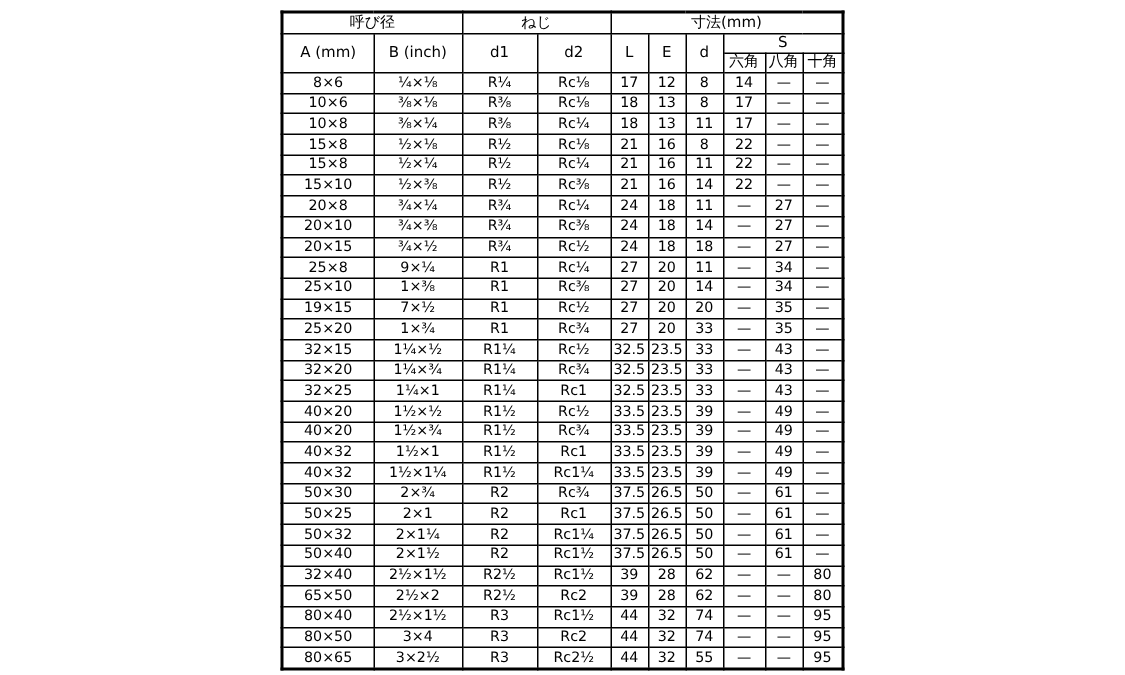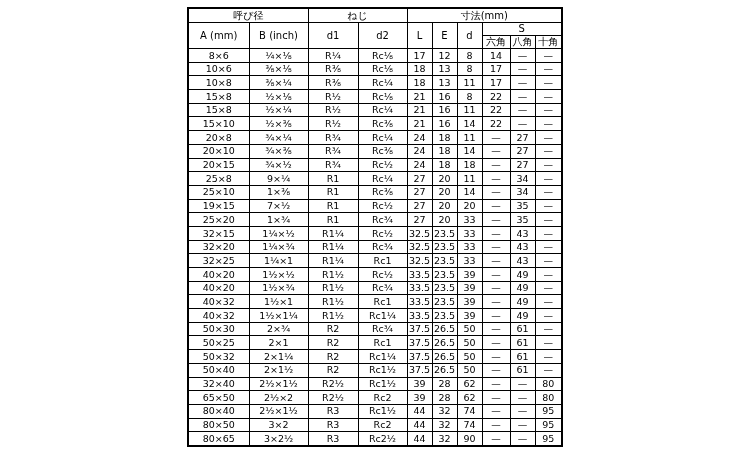--- a/index.html
+++ b/index.html
@@ -412,37 +412,37 @@
           <td>Rc1½</td>
           <td>44</td>
           <td>32</td>
           <td>74</td>
           <td>—</td>
           <td>—</td>
           <td>95</td>
         </tr>
         <tr>
           <td>80×50</td>
-          <td>3×2</td>
+          <td>3×4</td>
           <td>R3</td>
           <td>Rc2</td>
           <td>44</td>
           <td>32</td>
           <td>74</td>
           <td>—</td>
           <td>—</td>
           <td>95</td>
         </tr>
         <tr>
           <td>80×65</td>
           <td>3×2½</td>
           <td>R3</td>
           <td>Rc2½</td>
           <td>44</td>
           <td>32</td>
-          <td>90</td>
+          <td>55</td>
           <td>—</td>
           <td>—</td>
           <td>95</td>
         </tr>
       </tbody>
   </table>
 </div>
 
 </body></html>

